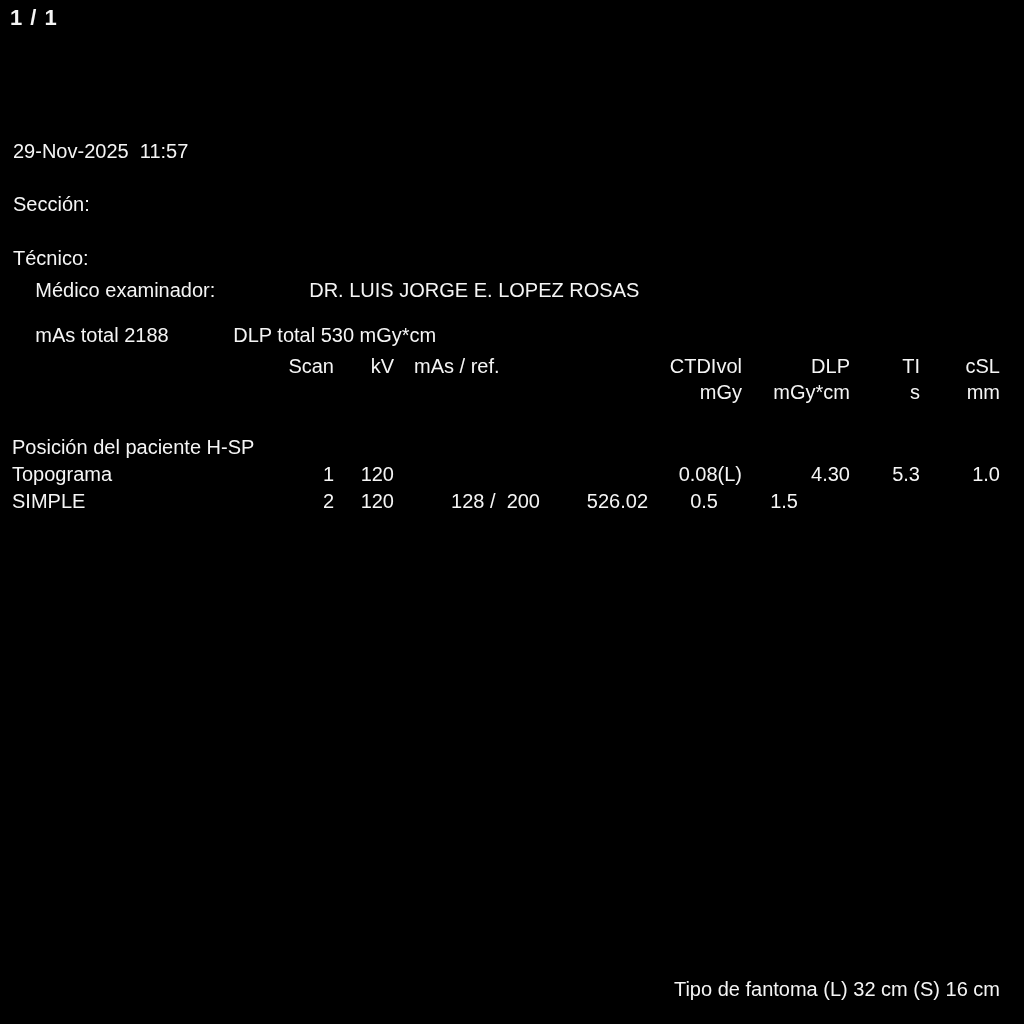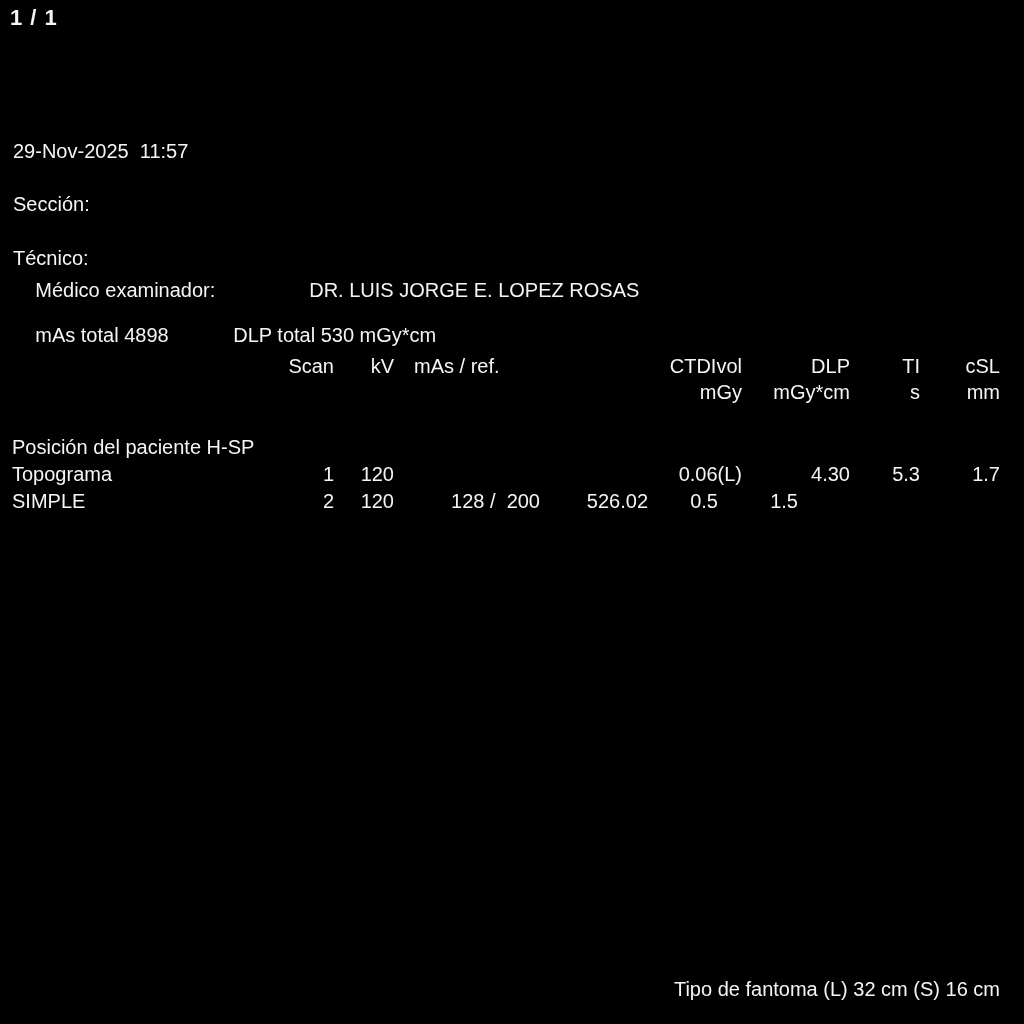--- a/index.html
+++ b/index.html
@@ -75,21 +75,21 @@
 
   <div id="seccion-line" class="abs">Sección:</div>
 
   <div id="medico-line" class="abs">
     <span class="label">Médico examinador:</span><span>DR. LUIS JORGE E. LOPEZ ROSAS</span>
   </div>
 
   <div id="tecnico-line" class="abs">Técnico:</div>
 
   <div id="totals-line" class="abs">
-    <span class="mas-total">mAs total 4898</span><span>DLP total 530 mGy*cm</span>
+    <span class="mas-total">mAs total 2188</span><span>DLP total 530 mGy*cm</span>
   </div>
 
   <div id="hdr-row-2" class="trow">
     <span class="c-name"></span>
     <span class="c-scan"></span>
     <span class="c-kv"></span>
     <span class="c-masref"></span>
     <span class="c-ctdivol">mGy</span>
     <span class="c-dlp">mGy*cm</span>
     <span class="c-ti">s</span>
@@ -107,24 +107,24 @@
     <span class="c-csl">cSL</span>
   </div>
 
   <div id="position-line" class="abs">Posición del paciente H-SP</div>
 
   <div id="data-row-0" class="trow">
     <span class="c-name">Topograma</span>
     <span class="c-scan">1</span>
     <span class="c-kv">120</span>
     <span class="c-masref"></span>
-    <span class="c-ctdivol">0.06(L)</span>
+    <span class="c-ctdivol">0.08(L)</span>
     <span class="c-dlp">4.30</span>
     <span class="c-ti">5.3</span>
-    <span class="c-csl">1.7</span>
+    <span class="c-csl">1.0</span>
   </div>
 
   <div id="data-row-1" class="trow">
     <span class="c-name">SIMPLE</span>
     <span class="c-scan">2</span>
     <span class="c-kv">120</span>
     <span class="c-masref">128 /  200</span>
     <span class="c-dlp">526.02</span>
     <span class="c-ti">0.5</span>
     <span class="c-csl">1.5</span>

